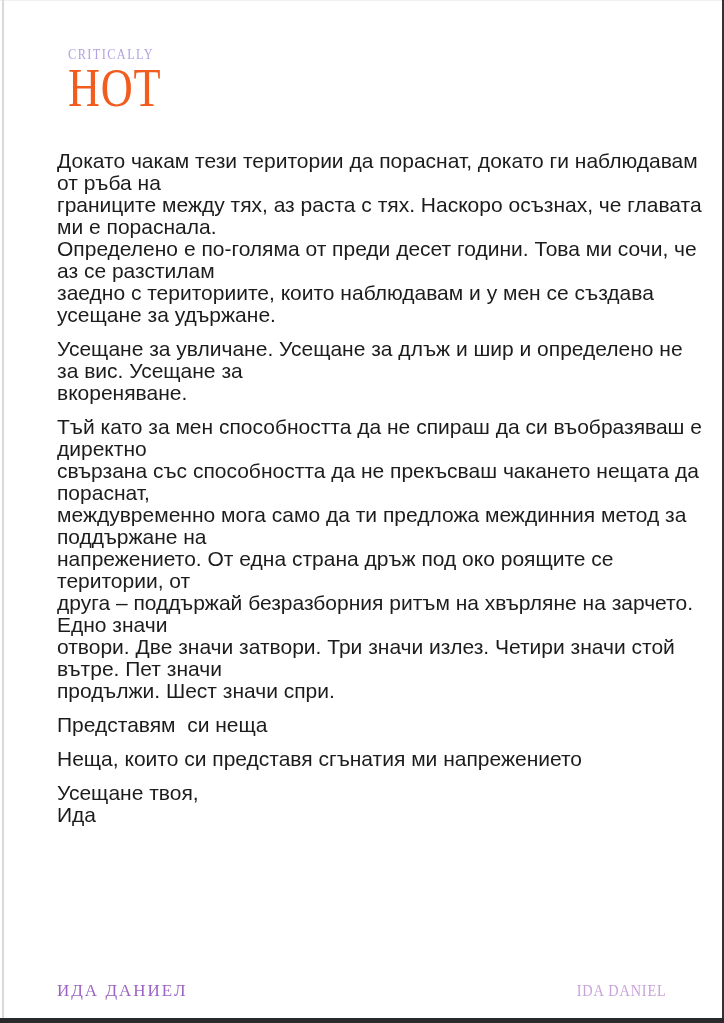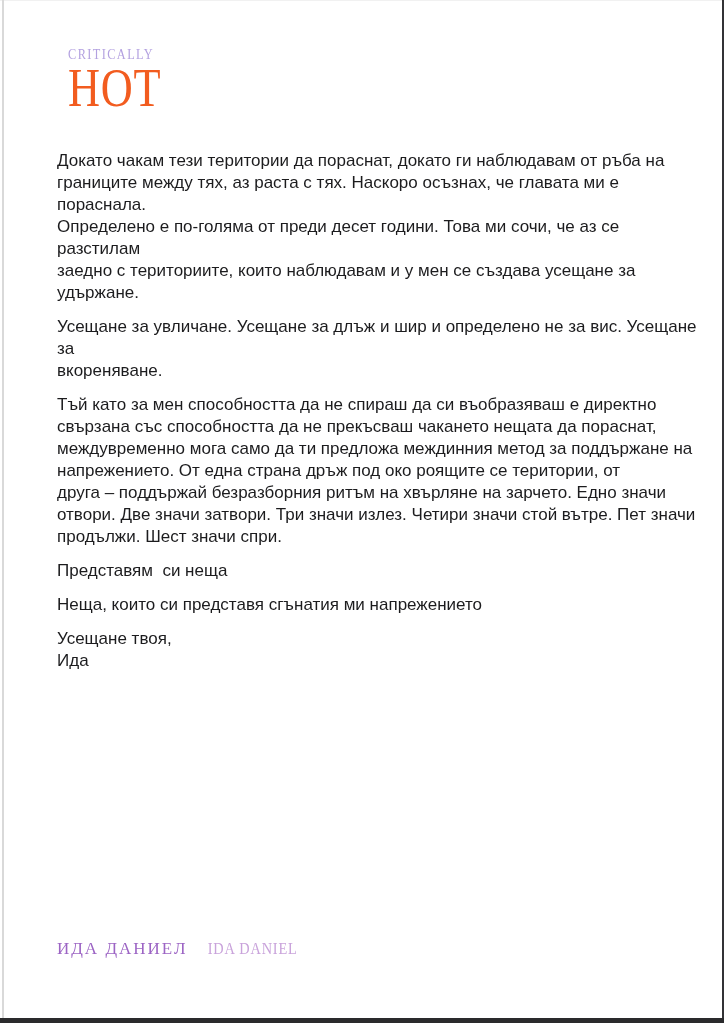--- a/index.html
+++ b/index.html
@@ -48,35 +48,36 @@
     white-space: nowrap;
   }
 
   
   .letter-body {
     position: absolute;
     left: 57px;
     top: 150px;
     width: 648px;
     color: #1c1c1e;
-    font-size: 17px;
+    font-size: 21px;
     line-height: 22px;
   }
   .para {
     margin: 0 0 12px 0;
     white-space: pre-wrap;
   }
 
   
   .footer {
     position: absolute;
     left: 57px;
     right: 57px;
-    top: 938px;
+    top: 980px;
     display: flex;
+    justify-content: space-between;
     align-items: baseline;
   }
   .footer-left {
     font-family: "Liberation Serif", serif;
     font-size: 17px;
     letter-spacing: 2px;
     color: #9c64c4;
     white-space: nowrap;
   }
   .footer-right {

